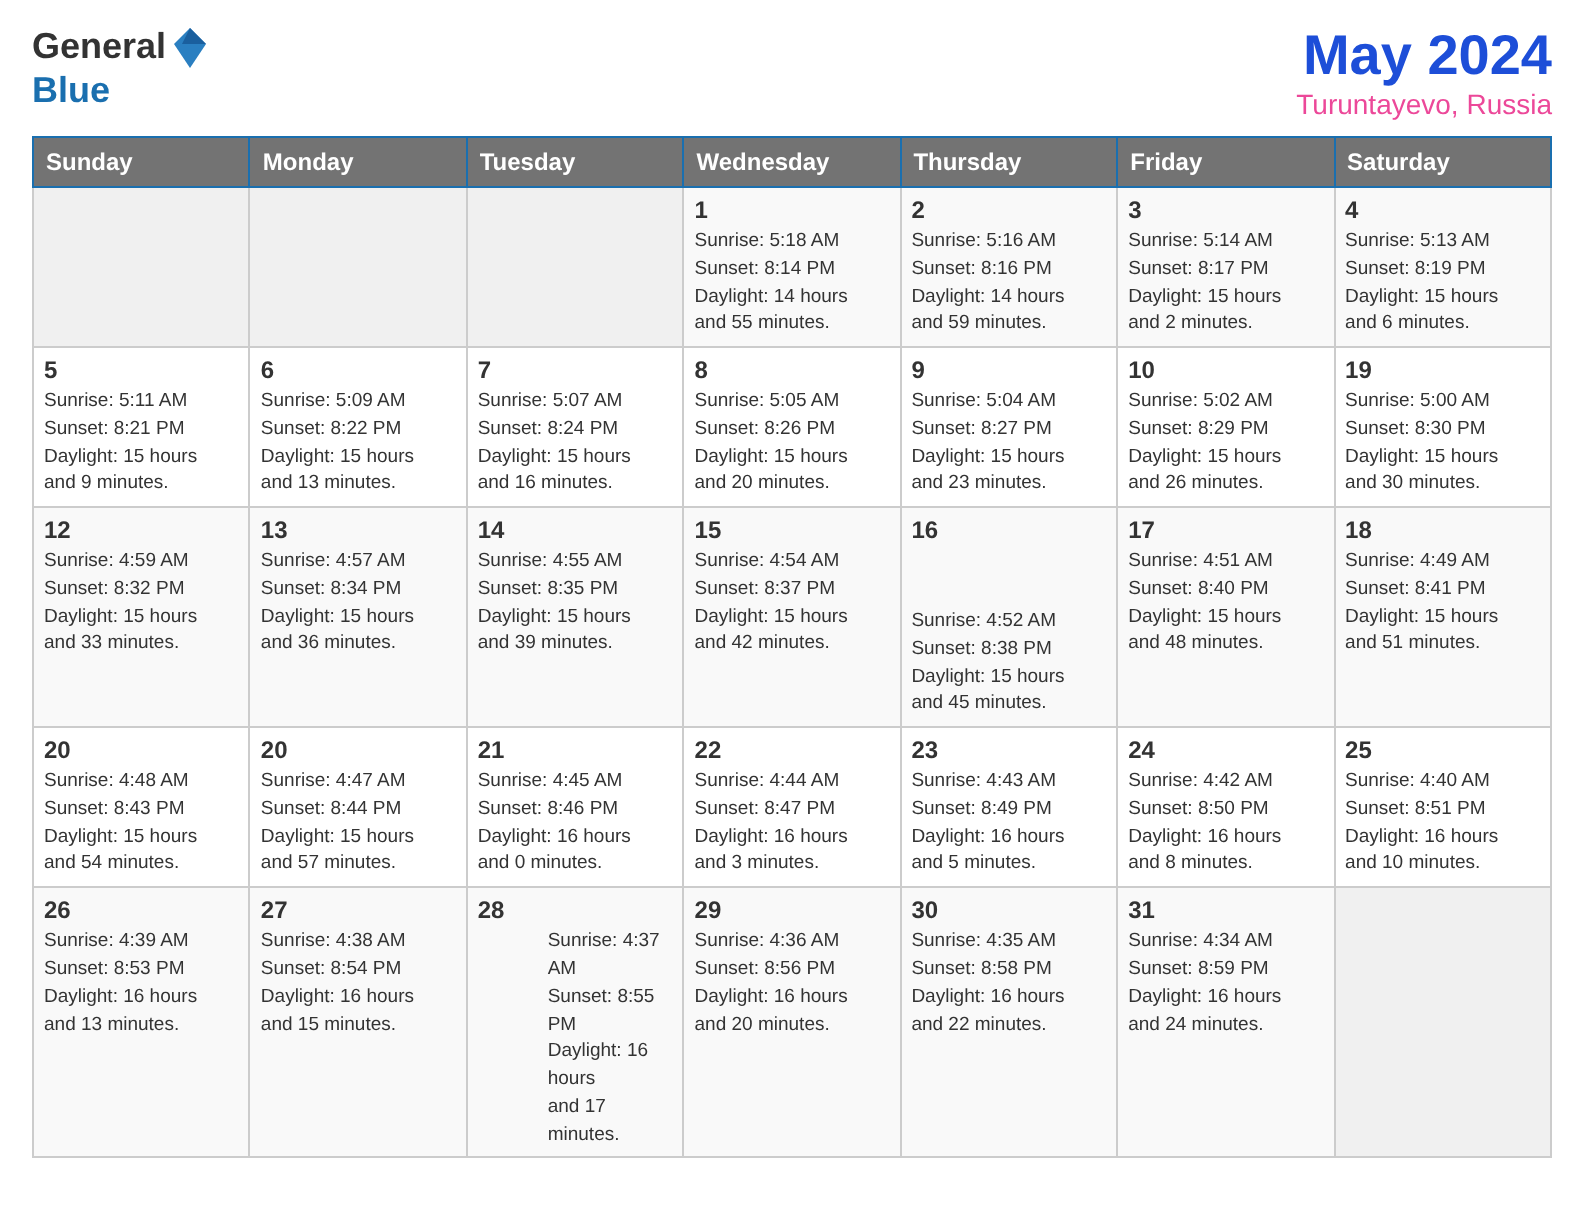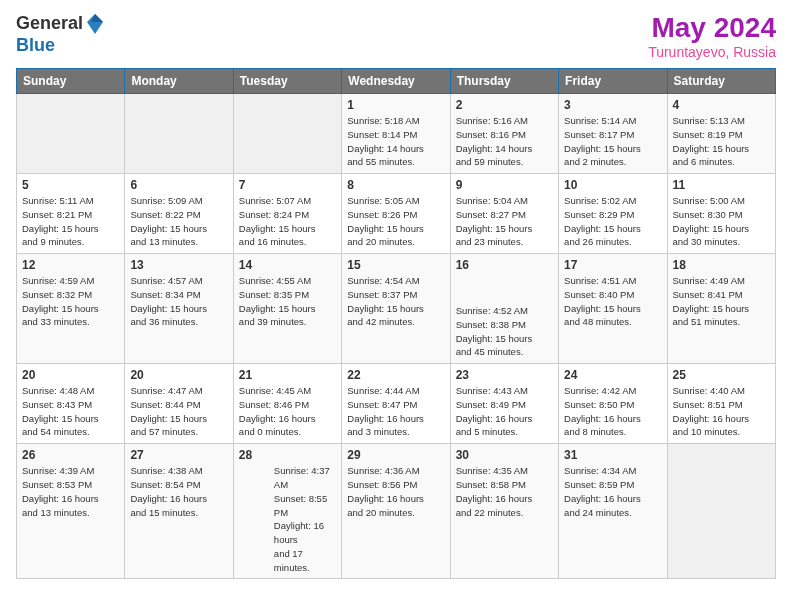--- a/index.html
+++ b/index.html
@@ -37,21 +37,21 @@
       width: 20px;
       height: 24px;
       margin-left: 2px;
     }
     .title-block {
       text-align: right;
     }
     .month-year {
       font-size: 28px;
       font-weight: bold;
-      color: #a21caf;
+      color: #1d4ed8;
     }
     .location {
       font-size: 14px;
       color: #ec4899;
     }
     .calendar {
       width: 100%;
       border-collapse: collapse;
       table-layout: fixed;
     }
@@ -202,21 +202,21 @@
 and 23 minutes.</div>
           </td>
           <td>
             <span class="day-num">10</span>
             <div class="day-info" style="white-space: pre-line;">Sunrise: 5:02 AM
 Sunset: 8:29 PM
 Daylight: 15 hours
 and 26 minutes.</div>
           </td>
           <td>
-            <span class="day-num">11</span>
+            <span class="day-num">19</span>
             <div class="day-info" style="white-space: pre-line;">Sunrise: 5:00 AM
 Sunset: 8:30 PM
 Daylight: 15 hours
 and 30 minutes.</div>
           </td>
         </tr>
         <tr>
           <td>
             <span class="day-num">12</span>
             <div class="day-info" style="white-space: pre-line;">Sunrise: 4:59 AM

